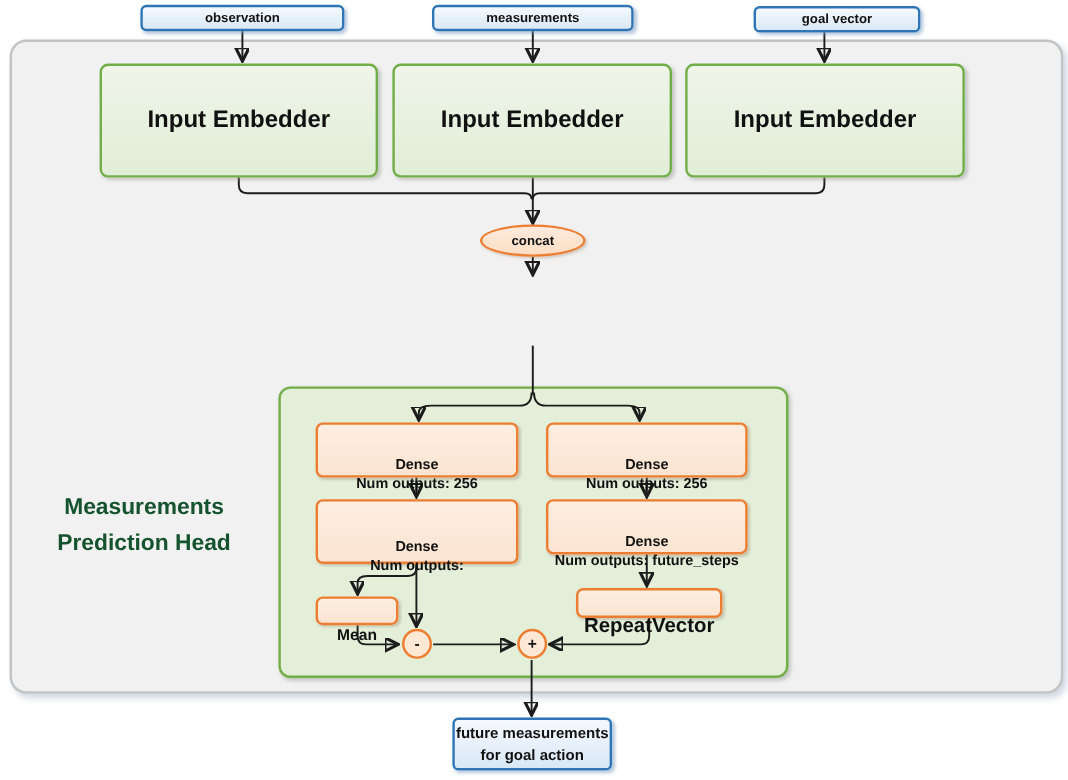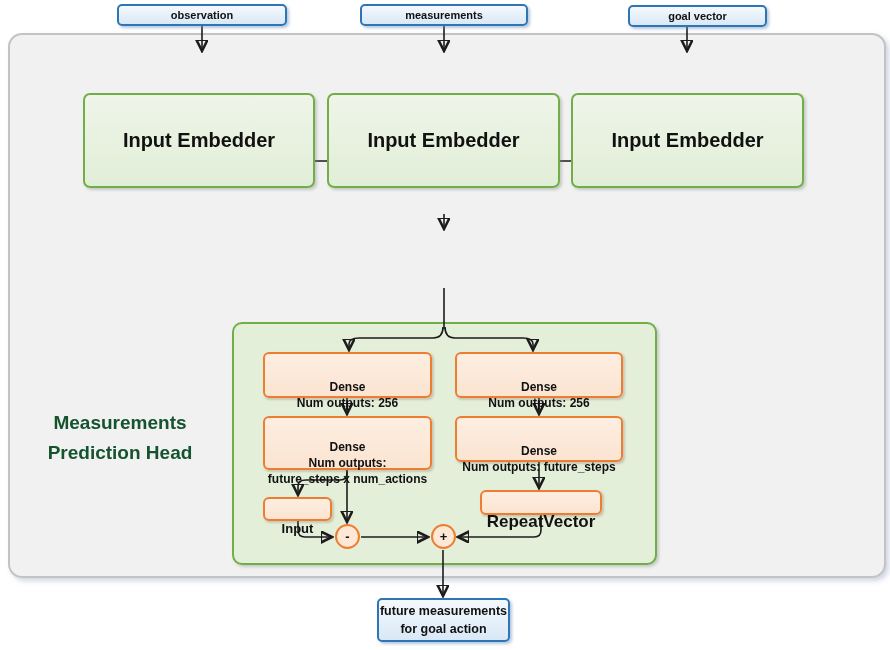--- a/index.html
+++ b/index.html
@@ -23,21 +23,20 @@
     background:linear-gradient(#f5f9fd, #d9e8f6);
     border:2.5px solid #2e75b6; border-radius:5px;
     font-weight:bold; font-size:11px;
     box-shadow:2px 2px 3px rgba(110,145,190,.5);
   }
   .green-box {
     background:linear-gradient(#eff5e9, #e1eed7);
     border:2.5px solid #72ae47; border-radius:7px;
     font-weight:bold;
     box-shadow:2px 2px 3px rgba(130,140,130,.4);
-    margin-top:40px;
   }
   .orange-box {
     background:linear-gradient(#fdeee1, #fbe4d1);
     border:2.5px solid #ed7d31; border-radius:6px;
     box-shadow:1.5px 1.5px 2px rgba(150,130,110,.35);
   }
   .orange-box .t { font-weight:bold; font-size:12px; line-height:1.35;margin-top:40px; }
   .orange-box .s { font-size:12px; line-height:1.35;font-weight:bold; }
 
   .embedder { font-size:20px; }
@@ -128,35 +127,37 @@
   <div class="node green-box embedder" style="left:83px; top:53px; width:232px; height:95px;">
     <span>Input Embedder</span>
   </div>
   <div class="node green-box embedder" style="left:327px; top:53px; width:233px; height:95px;">
     <span>Input Embedder</span>
   </div>
   <div class="node green-box embedder" style="left:571px; top:53px; width:233px; height:95px;">
     <span>Input Embedder</span>
   </div>
 
+  <div class="concat-ellipse">
+    <span>concat</span>
+  </div>
 
 
   <div class="head-title">Measurements Prediction Head</div>
 
   <div class="node orange-box" style="left:263px; top:352px; width:169px; height:46px;">
     <span class="t">Dense</span>
     <span class="s">Num outputs: 256</span>
   </div>
   <div class="node orange-box" style="left:263px; top:416px; width:169px; height:54px;">
     <span class="t">Dense</span>
     <span class="s">Num outputs:</span>
-    <span class="s">future_steps x num_actions</span>
   </div>
   <div class="node orange-box" style="left:263px; top:497px; width:69px; height:24px;">
-    <span class="t" style="font-size:13px;">Input</span>
+    <span class="t" style="font-size:13px;">Mean</span>
   </div>
   <div class="op-circle" style="left:335px; top:524px;">
     <span>-</span>
   </div>
 
   <div class="node orange-box" style="left:455px; top:352px; width:168px; height:46px;">
     <span class="t">Dense</span>
     <span class="s">Num outputs: 256</span>
   </div>
   <div class="node orange-box" style="left:455px; top:416px; width:168px; height:46px;">

